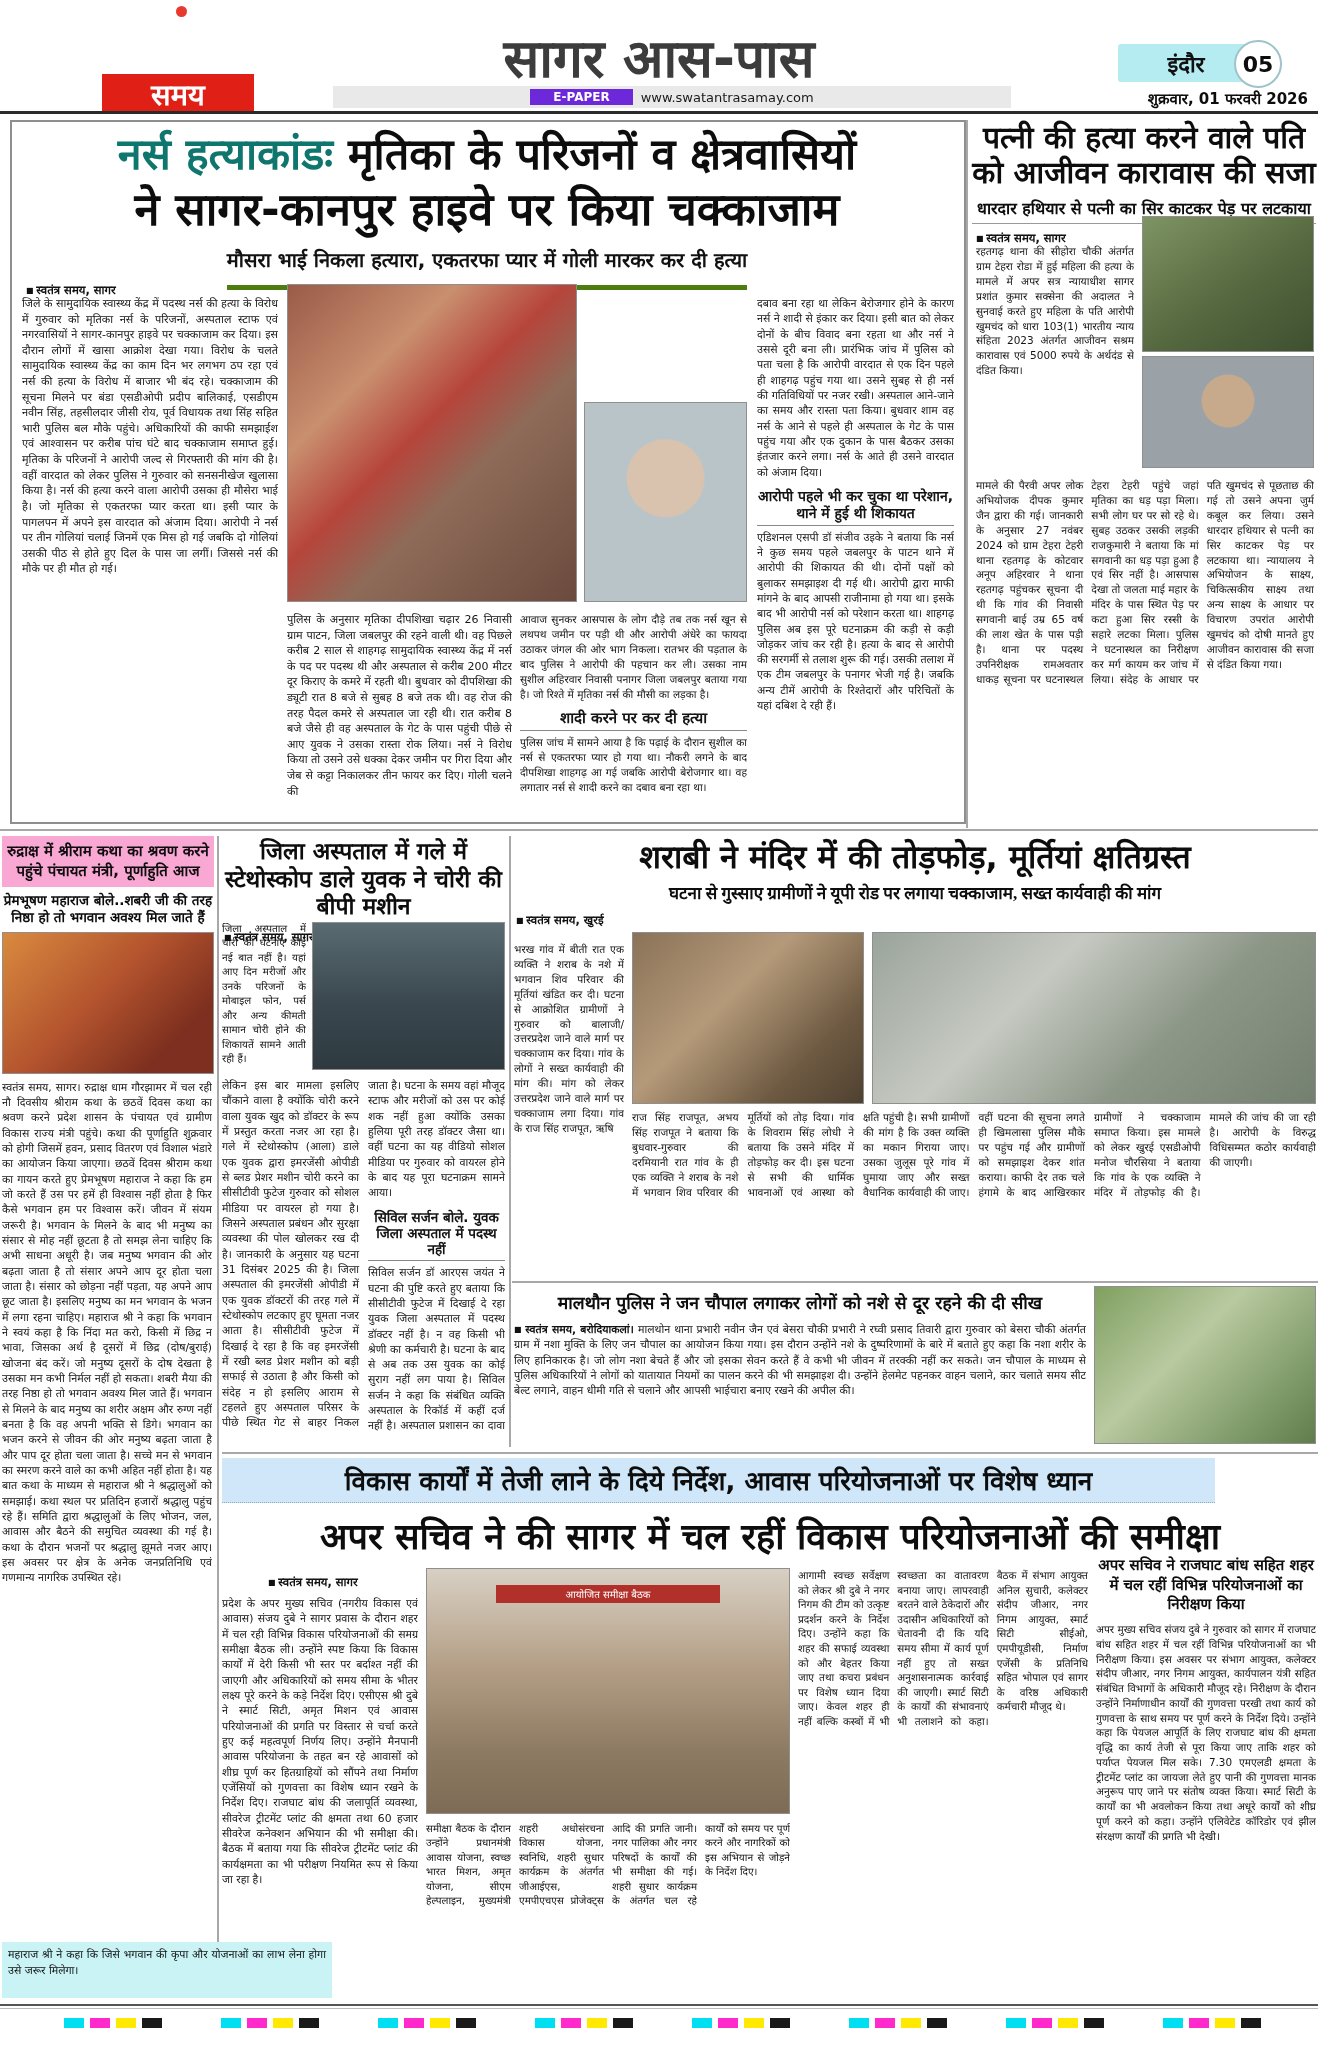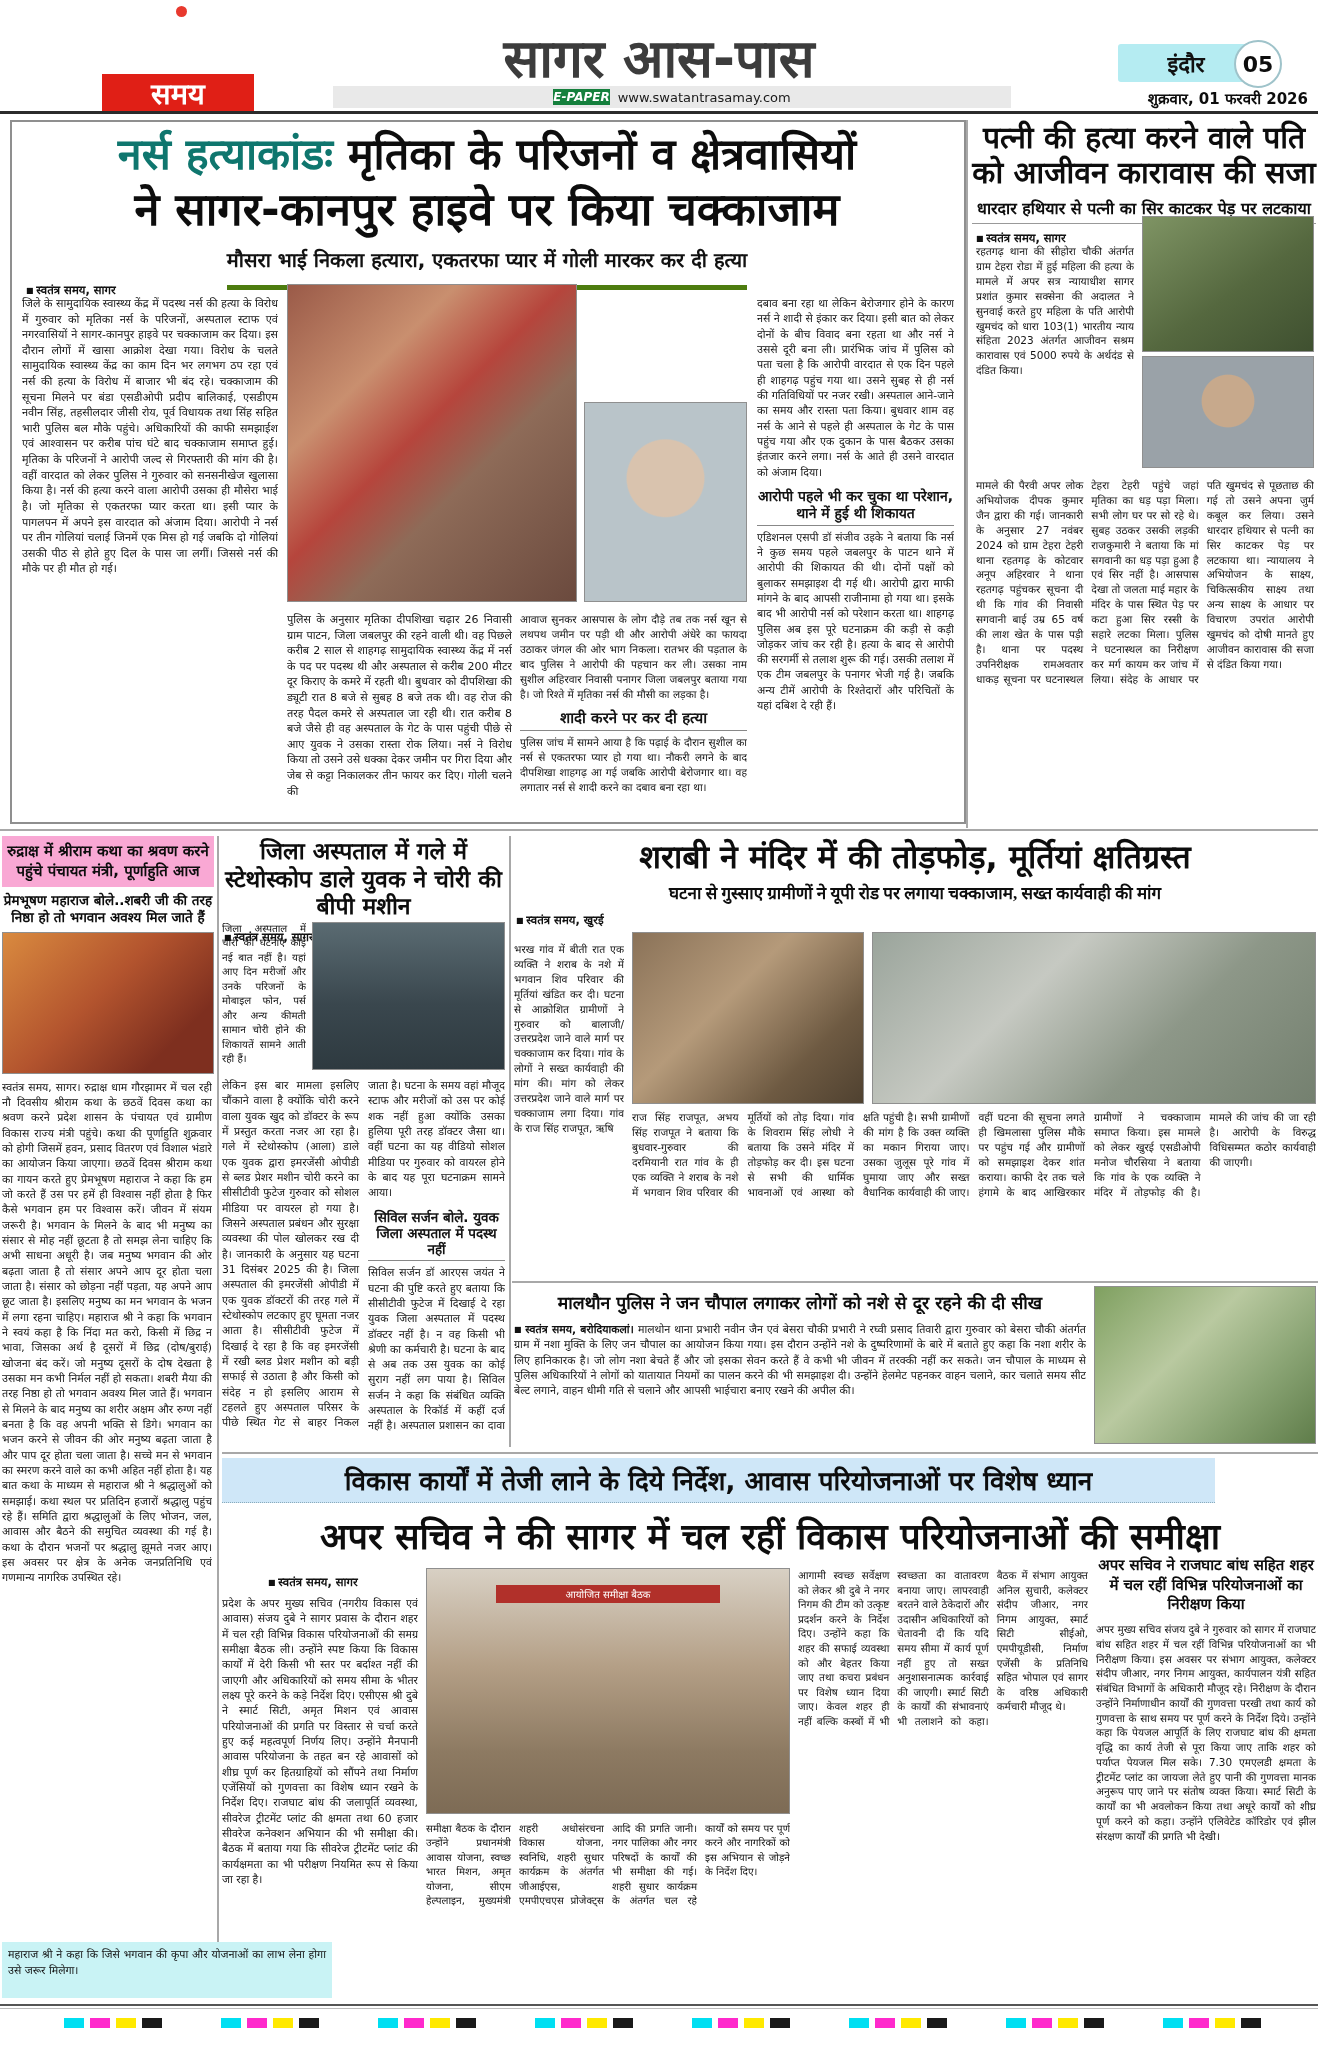--- a/index.html
+++ b/index.html
@@ -23,27 +23,27 @@
   .barg span{width:20px;height:10px;display:block;}
 </style>
 </head>
 <body>
 
 <div id="page">
 
   <div class="abs" style="left:0;top:0;width:1318px;height:112px;">
     <div class="abs" style="left:30px;top:4px;width:230px;height:106px;">
       <span class="abs" style="left:146px;top:2px;width:11px;height:11px;border-radius:50%;background:#e8392e;"></span>
-      <div class="abs" style="left:72px;top:70px;width:152px;height:38px;background:#e01f16;display:flex;align-items:flex-end;justify-content:center;">
+      <div class="abs" style="left:72px;top:70px;width:152px;height:38px;background:#e01f16;display:flex;align-items:center;justify-content:center;">
         <span style="color:#fff;font-size:29px;font-weight:bold;">समय</span>
       </div>
     </div>
     <div class="abs headline" style="left:399px;top:20px;width:520px;font-size:53px;color:#3c3c3c;">सागर आस-पास</div>
     <div class="abs" style="left:333px;top:86px;width:678px;height:22px;background:#e9e9e9;display:flex;align-items:center;justify-content:center;gap:8px;">
-      <span style="background:#15803d;color:#fff;font-weight:bold;font-size:12px;padding:1px 0;font-style:italic;">E-PAPER</span>
+      <span style="background:#6d28d9;color:#fff;font-weight:bold;font-size:12px;padding:1px 23px;">E-PAPER</span>
       <span style="font-size:13px;color:#1a1a1a;">www.swatantrasamay.com</span>
     </div>
     <div class="abs" style="left:1118px;top:44px;width:136px;height:38px;background:#b5ecf2;border-radius:3px;display:flex;align-items:center;justify-content:center;">
       <span style="font-size:22px;font-weight:bold;color:#111;">इंदौर</span>
     </div>
     <div class="abs" style="left:1234px;top:40px;width:44px;height:44px;border-radius:50%;background:#fff;border:2px solid #9fc3ca;display:flex;align-items:center;justify-content:center;">
       <span style="font-size:22px;font-weight:bold;color:#0d0d0d;">05</span>
     </div>
     <div class="abs" style="left:1050px;top:88px;width:258px;font-size:15px;font-weight:bold;text-align:right;color:#0d0d0d;">शुक्रवार, 01 फरवरी 2026</div>
     <div class="abs" style="left:0;top:111px;width:1318px;height:3px;background:#2b2b2b;"></div>

